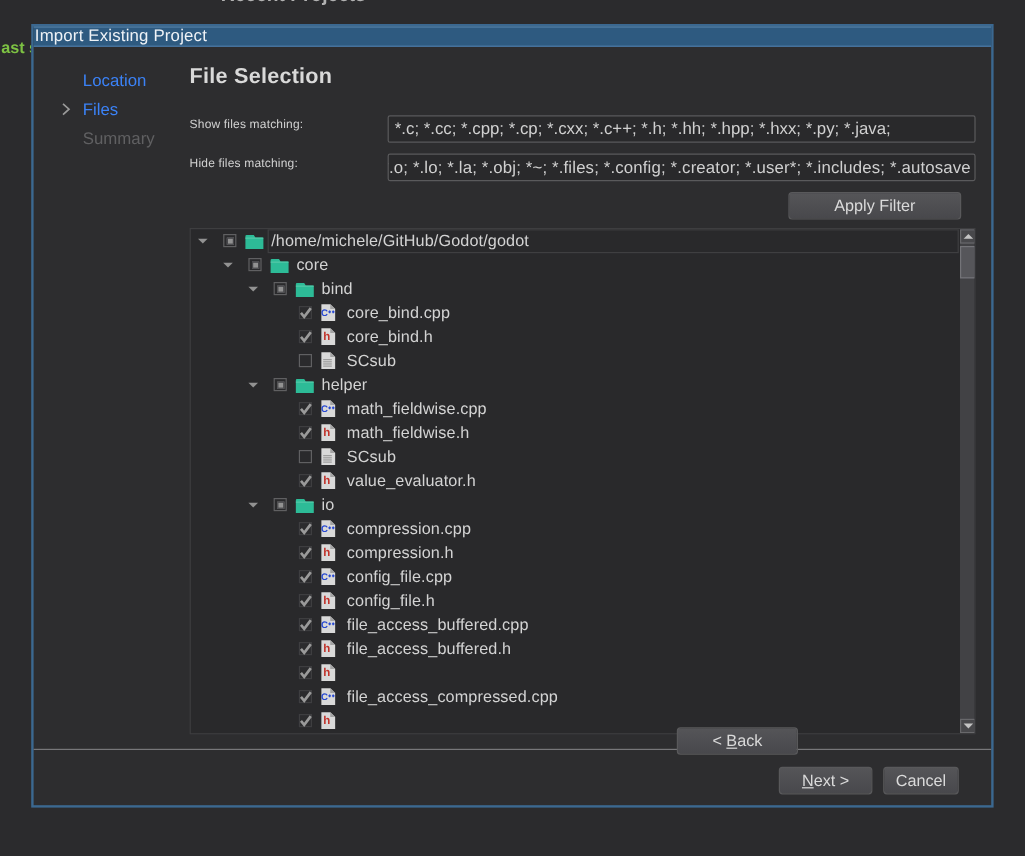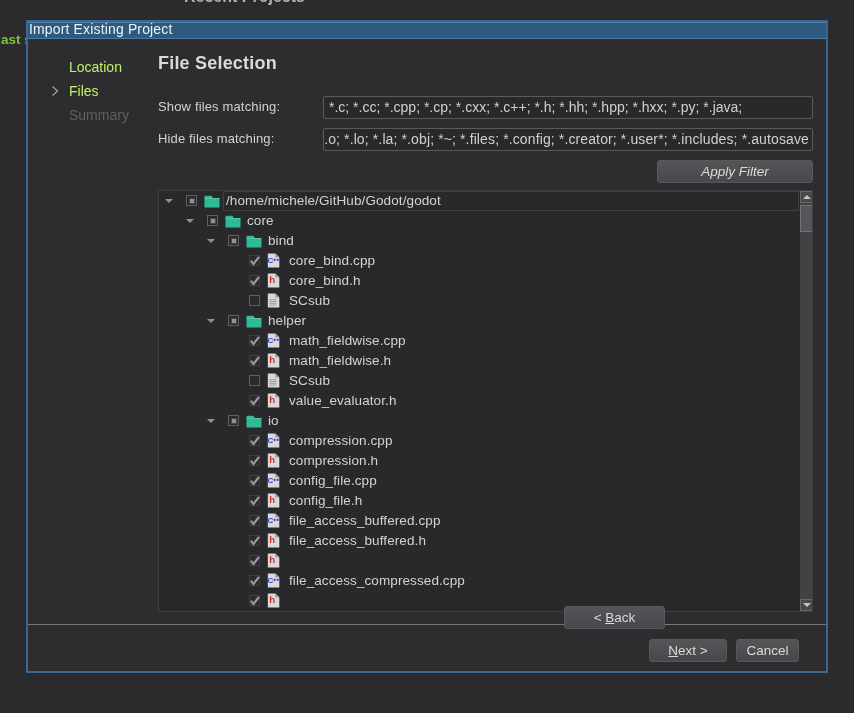--- a/index.html
+++ b/index.html
@@ -2,23 +2,23 @@
 <html><head><meta charset="utf-8"><style>
 html,body{margin:0;padding:0;}
 body{width:854px;height:713px;background:#2b2b2d;position:relative;overflow:hidden;
   font-family:"Liberation Sans",sans-serif;-webkit-font-smoothing:antialiased;}
 #recent{position:absolute;left:184px;top:-12px;font-size:16px;font-weight:bold;color:#b2b2b2;}
 #lasts{position:absolute;left:1px;top:32px;font-size:13.5px;font-weight:bold;color:#7dc243;}
 #dialog{position:absolute;left:26px;top:20px;width:802px;height:653px;box-sizing:border-box;
   border:2px solid #3b6890;background:#2d2d2f;}
 #titlebar{position:absolute;left:0;top:0;width:100%;height:17px;background:#2e5a80;
   border-top:1px solid #5584ab;border-bottom:1px solid #4e7ba6;color:#eef2f6;font-size:14px;line-height:13px;letter-spacing:0.15px;padding-left:1px;box-sizing:border-box;}
-.nav{position:absolute;font-size:14px;color:#bef264;}
+.nav{position:absolute;font-size:14px;color:#3b82f6;}
 #heading{position:absolute;left:130px;top:31px;font-size:18px;font-weight:bold;color:#d9d9d9;letter-spacing:0.2px;text-align:right;}
-.lbl{position:absolute;font-size:13px;color:#d2d2d2;letter-spacing:0.15px;}
+.lbl{position:absolute;font-size:10px;color:#d2d2d2;letter-spacing:0.15px;}
 .inp{position:absolute;left:295px;width:490px;height:23px;box-sizing:border-box;
   border:1px solid #5a5a5c;border-radius:2px;background:#29292b;overflow:hidden;}
 .inp span{position:absolute;top:2px;font-size:14px;color:#d0d0d0;white-space:nowrap;}
 .btn{position:absolute;height:23px;box-sizing:border-box;border:1px solid #59595b;border-radius:3px;
   background:linear-gradient(180deg,#555558 0%,#48484c 100%);color:#dadada;font-size:13.5px;
   text-align:center;line-height:21px;}
 #tree{position:absolute;left:130px;top:168px;width:655px;height:422px;box-sizing:border-box;
   border:1px solid #3e3e40;background:#29292b;overflow:hidden;}
 .rt{position:absolute;font-size:13.5px;color:#d3d3d3;line-height:20px;white-space:nowrap;letter-spacing:0.1px;}
 .ic{position:absolute;}
@@ -49,21 +49,21 @@
   <div class="nav" style="left:41px;top:85px;color:#606062;">Summary</div>
   <div id="heading">File Selection</div>
   <div class="lbl" style="left:130px;top:77px;">Show files matching:</div>
   <div class="lbl" style="left:130px;top:109px;">Hide files matching:</div>
   <div class="inp" style="top:74px;">
       <span style="left:5px;">*.c; *.cc; *.cpp; *.cp; *.cxx; *.c++; *.h; *.hh; *.hpp; *.hxx; *.py; *.java;</span>
     </div>
   <div class="inp" style="top:106px;">
       <span style="right:3px;letter-spacing:0.12px;">*.o; *.lo; *.la; *.obj; *~; *.files; *.config; *.creator; *.user*; *.includes; *.autosave</span>
     </div>
-  <div class="btn" style="left:629px;top:138px;width:156px;font-style:italic;">Apply Filter</div>
+  <div class="btn" style="left:629px;top:138px;width:144px;">Apply Filter</div>
   <div id="tree">
     <div style="position:absolute;left:-159px;top:-191px;width:854px;height:713px;">
 <span class="tri" style="left:165px;top:199px"></span>
         <span class="cb" style="left:186px;top:195px"></span>
         <span class="cbi" style="left:189px;top:198px"></span>
         <svg class="ic" style="left:204px;top:195px" width="16" height="13" viewBox="0 0 16 13">
           <path fill="#2dbb97" d="M0.5 12.5 V1.8 a1 1 0 0 1 1-1 h6 l1.3 2.2 h5.7 a1 1 0 0 1 1 1 V12.5 z"></path>
           <rect x="0.5" y="3" width="15" height="0.9" fill="#58cbaa"></rect>
         </svg>
         <span class="focusrect" style="left:223px;top:191px;width:576px"></span>

